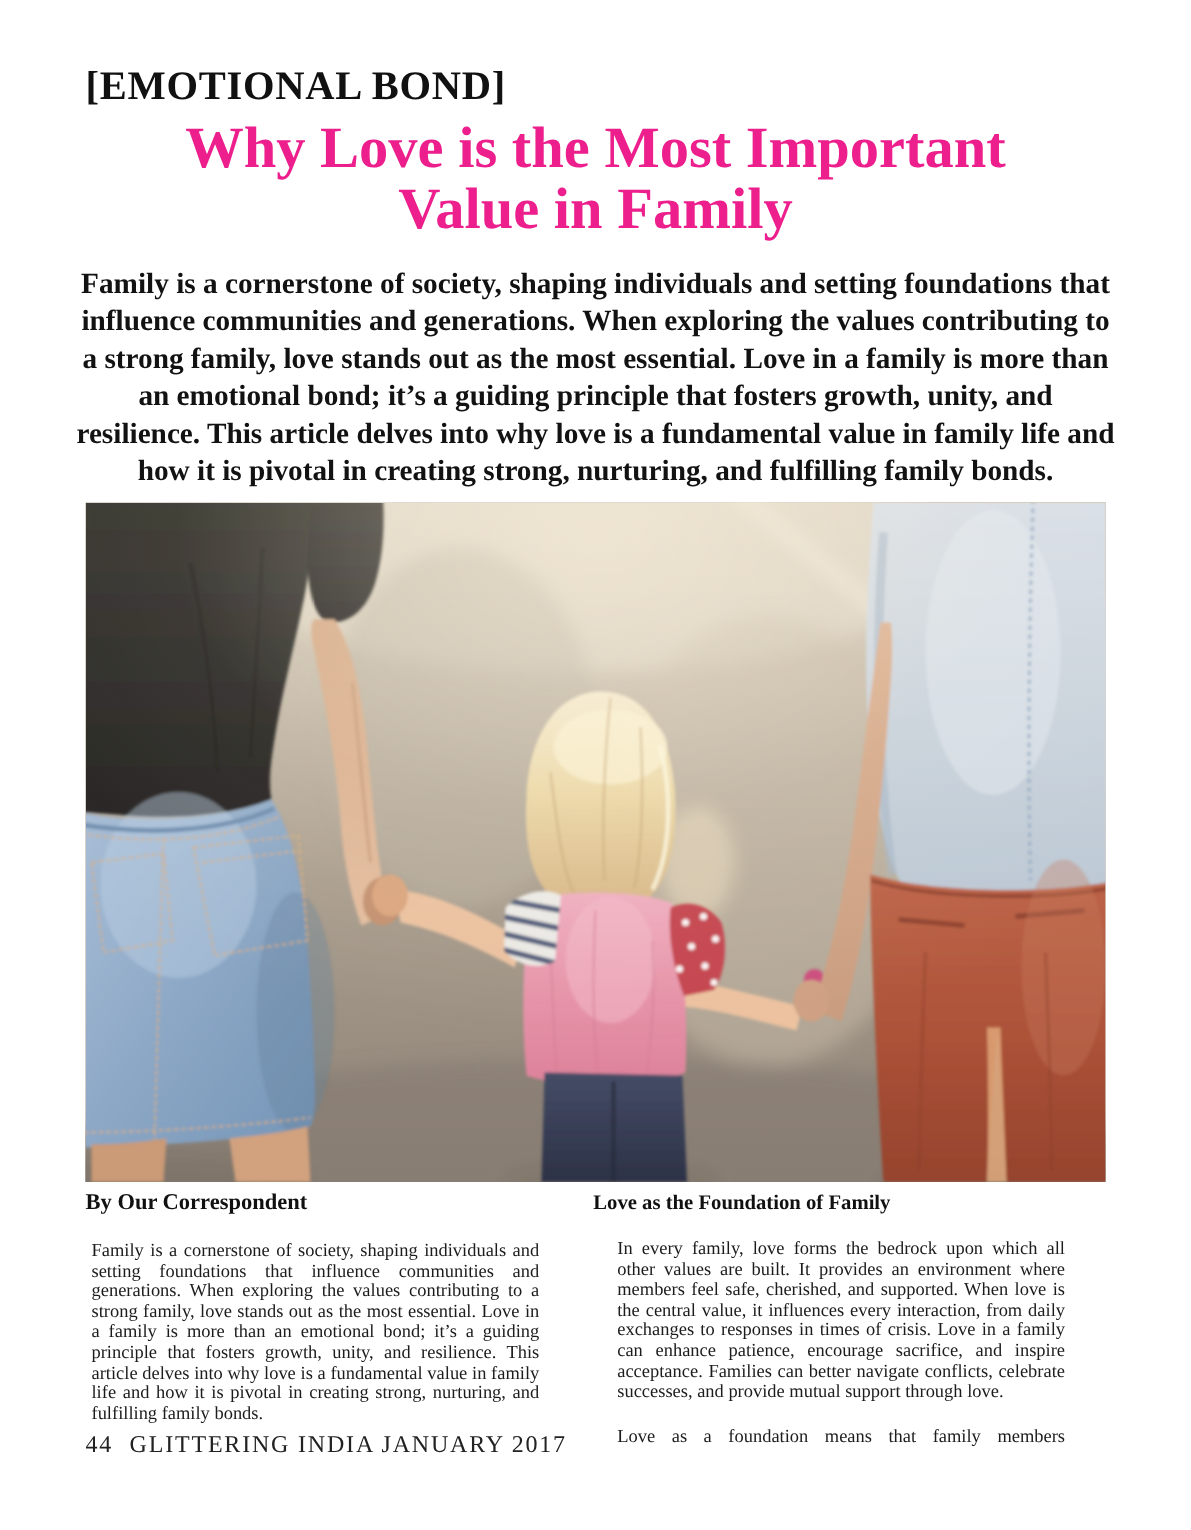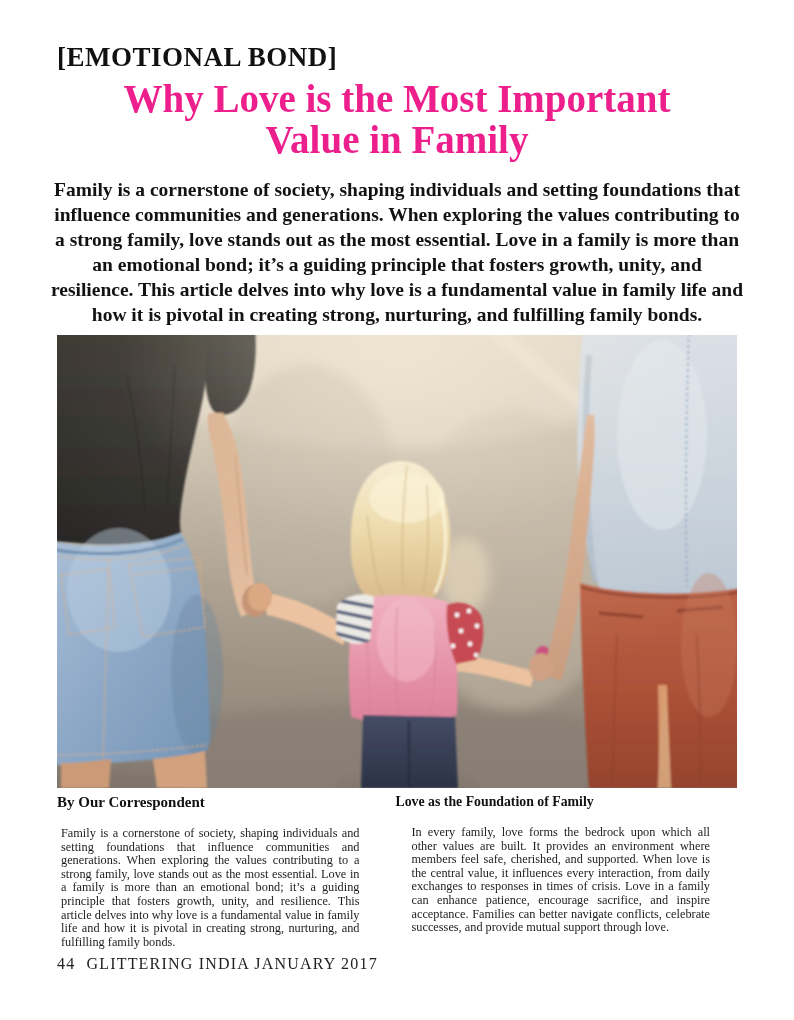--- a/index.html
+++ b/index.html
@@ -237,20 +237,21 @@
   </figure>
 
   <div class="columns">
     <div class="col">
       <div class="byline">By Our Correspondent</div>
       <p class="body">Family is a cornerstone of society, shaping individuals and setting foundations that influence communities and generations. When exploring the values contributing to a strong family, love stands out as the most essential. Love in a family is more than an emotional bond; it’s a guiding principle that fosters growth, unity, and resilience. This article delves into why love is a fundamental value in family life and how it is pivotal in creating strong, nurturing, and fulfilling family bonds.</p>
     </div>
     <div class="col">
       <div class="subhead">Love as the Foundation of Family</div>
       <p class="body">In every family, love forms the bedrock upon which all other values are built. It provides an environment where members feel safe, cherished, and supported. When love is the central value, it influences every interaction, from daily exchanges to responses in times of crisis. Love in a family can enhance patience, encourage sacrifice, and inspire acceptance. Families can better navigate conflicts, celebrate successes, and provide mutual support through love.</p>
+      <p class="body last">Love as a foundation means that family members</p>
     </div>
   </div>
 
   <div class="footer">
     <span>44</span>
     <span>GLITTERING INDIA JANUARY 2017</span>
   </div>
 
 </div>
 

